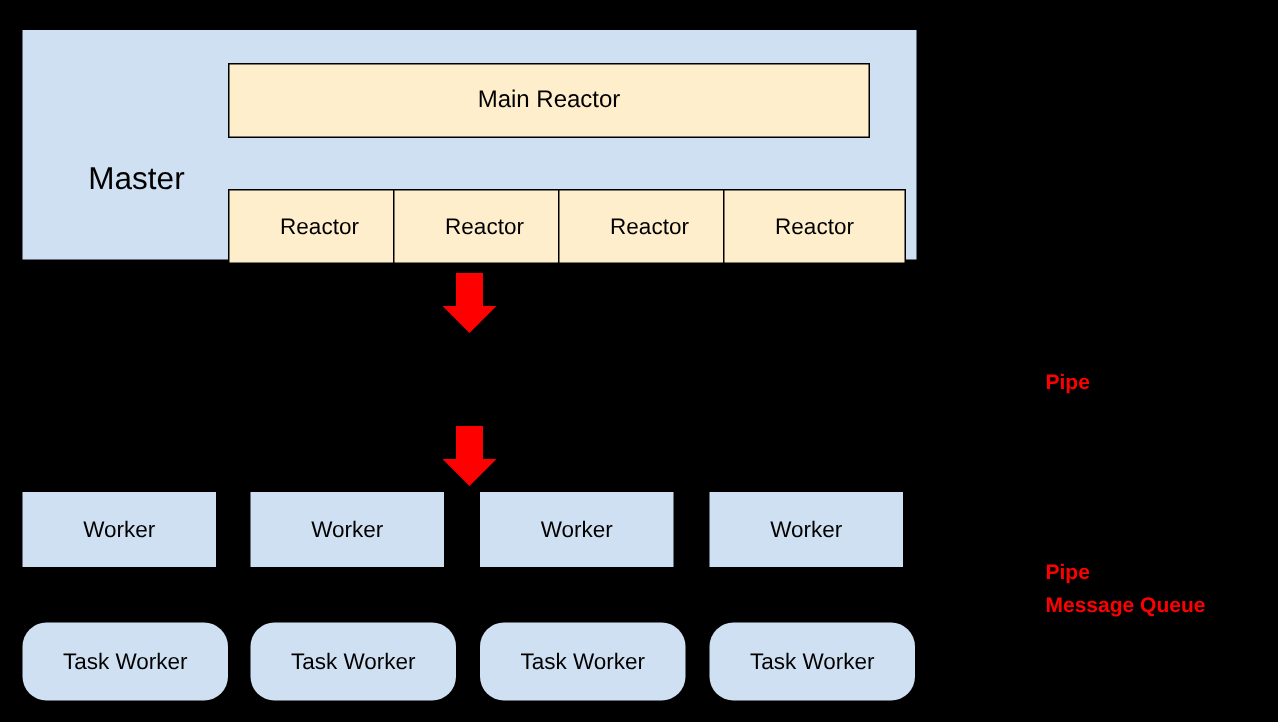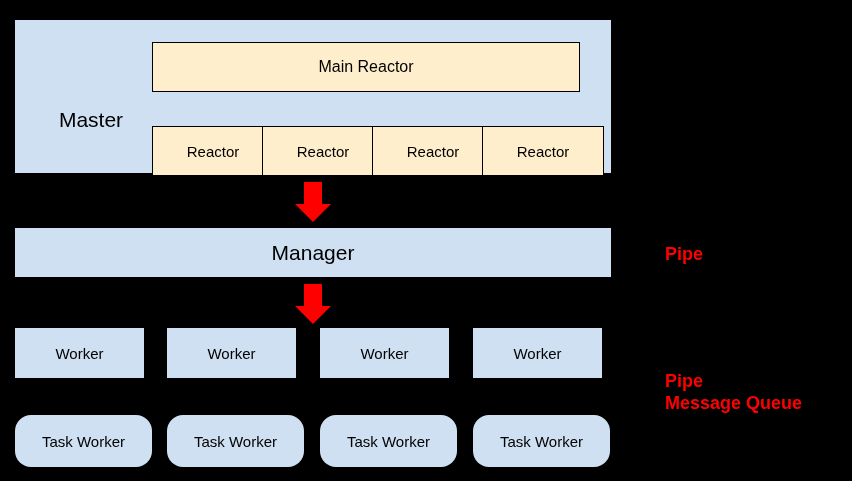--- a/index.html
+++ b/index.html
@@ -104,23 +104,24 @@
     height: 52px;
     font-size: 15px;
     border-radius: 16px;
   }
 
   
   .annotation {
     position: absolute;
     color: #ff0000;
     font-weight: bold;
-    font-size: 18px;
+    font-size: 14px;
     line-height: 22px;
     white-space: pre-line;
+    margin-left: 32px;
   }
   #annotation-pipe { left: 665px; top: 243px; }
   #annotation-pipe-mq { left: 665px; top: 370px; }
 </style>
 </head>
 <body>
 
 <div id="canvas">
 
   <div id="master-group">
@@ -134,21 +135,20 @@
     <div class="box fill-cream reactor-cell" style="left:357px;">Reactor</div>
     <div class="box fill-cream reactor-cell" style="left:467px;">Reactor</div>
   </div>
 
   <div class="arrow" style="left:293px; top:182px; height:40px;">
     <svg width="40" height="40" viewBox="0 0 40 40" aria-hidden="true">
       <polygon points="11,0 29,0 29,22 38,22 20,40 2,22 11,22" fill="#ff0000"></polygon>
     </svg>
   </div>
 
-  <div id="manager-box" class="box fill-blue">Manager</div>
 
   <div class="arrow" style="left:293px; top:284px; height:40px;">
     <svg width="40" height="40" viewBox="0 0 40 40" aria-hidden="true">
       <polygon points="11,0 29,0 29,22 38,22 20,40 2,22 11,22" fill="#ff0000"></polygon>
     </svg>
   </div>
 
   <div class="box fill-blue worker-cell" style="left:15px;">Worker</div>
   <div class="box fill-blue worker-cell" style="left:167px;">Worker</div>
   <div class="box fill-blue worker-cell" style="left:320px;">Worker</div>

